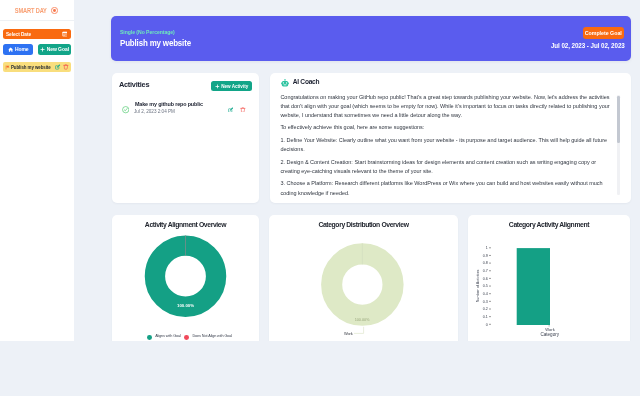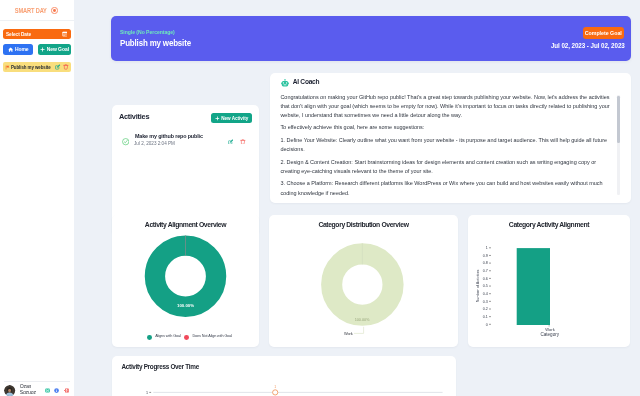--- a/index.html
+++ b/index.html
@@ -1,18 +1,18 @@
 <!DOCTYPE html>
 <html><head>
 <meta charset="utf-8">
 <style>
   html,body{margin:0;padding:0;}
   body{width:640px;height:396px;overflow:hidden;background:#edf1f7;
        font-family:"Liberation Sans",sans-serif;}
-  .app{position:relative;width:640px;height:396px;overflow:hidden;}
+  .app{position:relative;width:640px;height:341px;overflow:hidden;}
   span[data-name$="-icon"]{display:inline-flex;line-height:0;align-items:center;justify-content:center;}
   svg{display:block;}
 
   
   .sidebar{position:absolute;left:0;top:0;width:74px;height:396px;background:#fff;box-sizing:border-box;}
   .logo-bar{height:21.4px;display:flex;align-items:center;justify-content:center;gap:2.2px;padding-right:3px;box-sizing:border-box;
             border-bottom:1px solid #eef1f5;}
   .logo-text{font-size:6.3px;font-weight:700;color:#f9a074;letter-spacing:-.15px;white-space:nowrap;
              transform:scaleX(.9);transform-origin:center;}
   .logo-mark{width:7px;height:7px;flex:0 0 7px;display:block;line-height:0;}
@@ -54,21 +54,21 @@
           border-radius:3px;display:flex;align-items:center;justify-content:center;white-space:nowrap;
           font-size:5.3px;color:#fff;font-weight:600;letter-spacing:-.02px;}
   .hd-date{position:absolute;right:6px;top:26.5px;text-align:right;white-space:nowrap;
            font-size:6.6px;color:#fff;font-weight:600;letter-spacing:-.08px;line-height:1;
            transform:scaleX(.95);transform-origin:right top;}
 
   .card{position:absolute;background:#fff;border-radius:5px;box-sizing:border-box;
         box-shadow:0 1px 2px rgba(60,70,100,.05);}
 
   
-  #card-activities{left:38px;top:73px;width:147px;height:130px;position:absolute;margin-top:32px;}
+  #card-activities{left:38px;top:73px;width:147px;height:130px;position:absolute;}
   .act-title{position:absolute;left:6.9px;top:8.2px;font-size:7.4px;font-weight:700;color:#1c2130;
              letter-spacing:-.25px;line-height:1;}
   .act-newbtn{position:absolute;left:99px;top:8.3px;width:41.1px;height:9.7px;background:#12a588;
               border-radius:2.5px;display:flex;align-items:center;justify-content:center;gap:1.6px;
               font-size:4.6px;color:#fff;font-weight:600;white-space:nowrap;letter-spacing:-.02px;}
   .act-check{position:absolute;left:9.8px;top:33.4px;}
   .act-name{position:absolute;left:23.1px;top:28.5px;font-size:5.7px;color:#1c2130;font-weight:600;
             letter-spacing:-.15px;line-height:1;white-space:nowrap;transform:scaleX(.95);transform-origin:left top;}
   .act-date{position:absolute;left:22px;top:37.4px;font-size:4.6px;color:#6b7280;line-height:1;white-space:nowrap;}
   .act-edit{position:absolute;left:115.9px;top:33.9px;}

